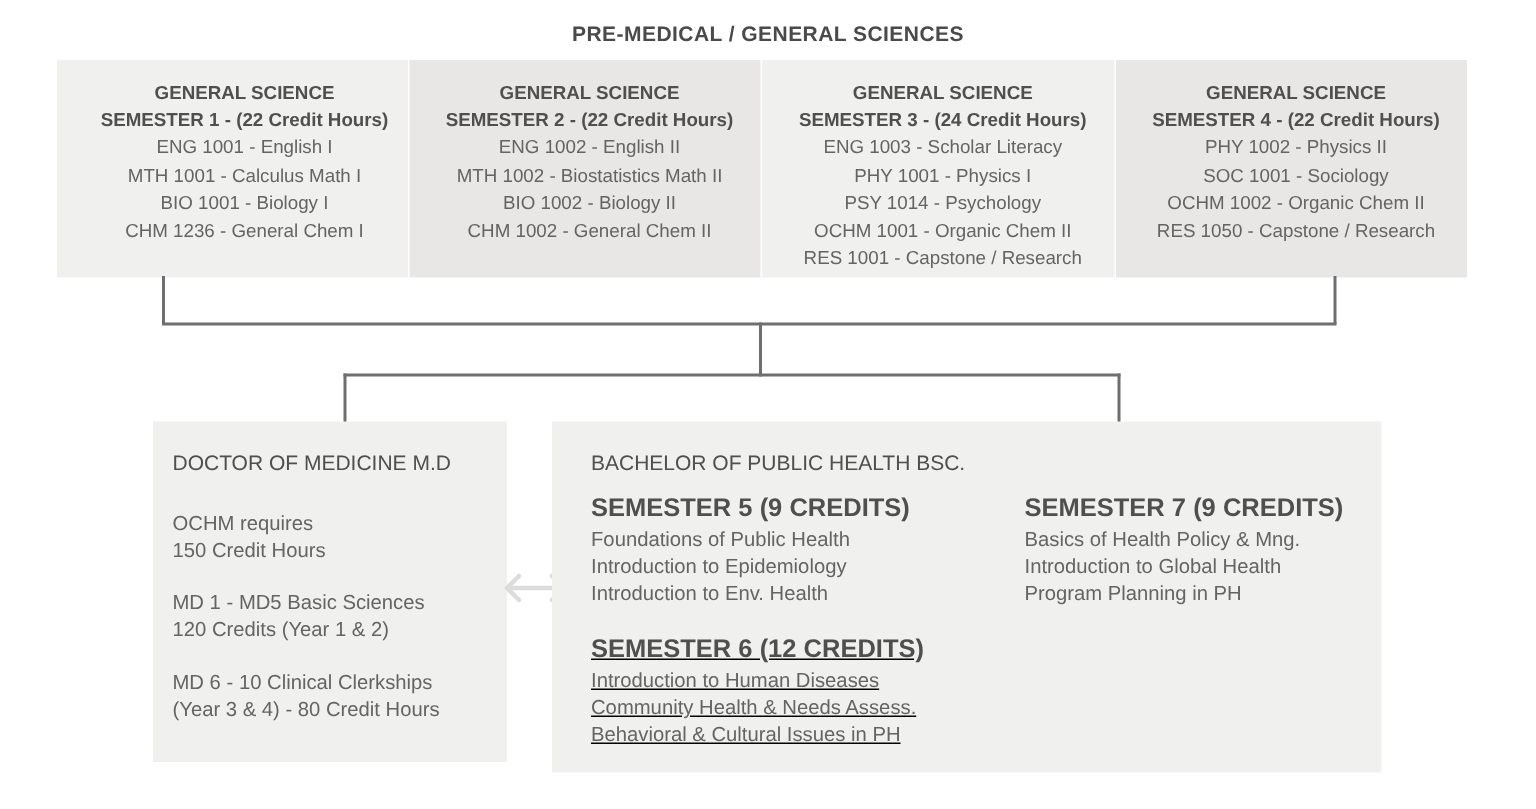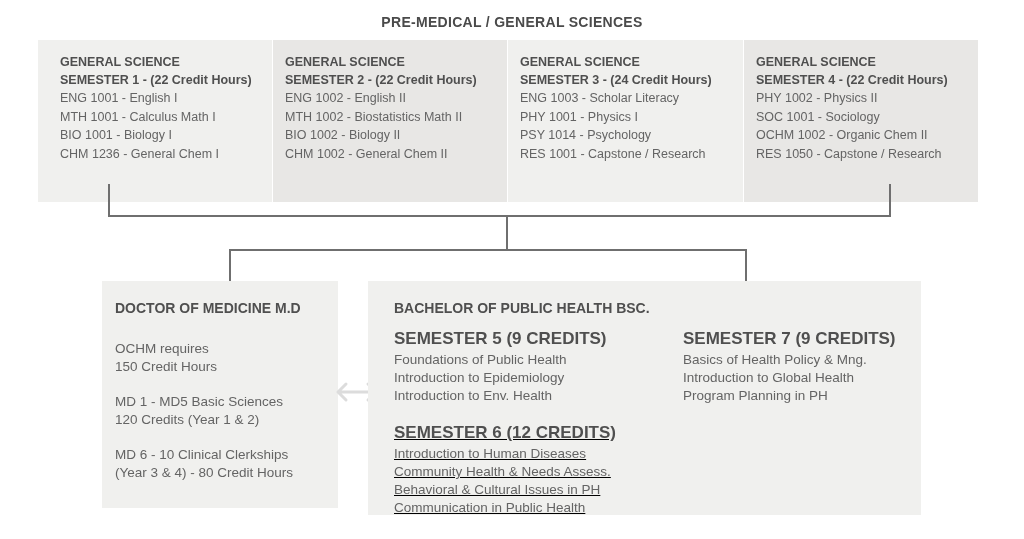--- a/index.html
+++ b/index.html
@@ -13,36 +13,36 @@
   html,body{margin:0;padding:0;background:#ffffff;}
   .canvas{
     position:relative;width:1024px;height:539px;background:#ffffff;
     font-family:"Liberation Sans","DejaVu Sans",sans-serif;overflow:hidden;
   }
   .diagram-title{
     position:absolute;top:14px;left:0;width:1024px;text-align:center;
     font-size:14px;font-weight:bold;color:#4a4a4a;letter-spacing:.3px;white-space:nowrap;
   }
   
-  .sem-box{position:absolute;top:40px;height:162px;box-sizing:border-box;padding:13px 6px 0 12px;}
+  .sem-box{position:absolute;top:40px;height:145px;box-sizing:border-box;padding:13px 6px 0 12px;text-align:center;}
   .sem-box.light{background:var(--box-light);}
   .sem-box.dark{background:var(--box-dark);}
   #sem1{left:38px;width:234px;padding-left:22px;}
   #sem2{left:273px;width:234px;}
   #sem3{left:508px;width:235px;}
   #sem4{left:744px;width:234px;}
   .sem-h{font-size:12.5px;line-height:18px;font-weight:bold;color:var(--heading);white-space:nowrap;}
   .sem-c{font-size:12.5px;line-height:18.5px;color:var(--body);white-space:nowrap;}
   
   .line{position:absolute;background:var(--connector);}
   
   .prog-box{position:absolute;box-sizing:border-box;background:var(--box-light);}
   #md-box{left:102px;top:281px;width:236px;height:227px;}
   #bph-box{left:368px;top:281px;width:553px;height:234px;}
-  .prog-title{margin:19px 0 0 13px;font-size:14px;font-weight:bold;color:var(--heading);white-space:nowrap;}
+  .prog-title{margin:19px 0 0 13px;font-size:14px;font-weight:normal;color:var(--heading);white-space:nowrap;}
   #bph-box .prog-title{margin-left:26px;}
   .md-para{margin:18px 0 0 13px;font-size:13.5px;line-height:17.5px;color:var(--body);white-space:nowrap;}
   .md-para.first{margin-top:24px;}
   .bph-col{position:absolute;top:49px;}
   #bph-col1{left:26px;}
   #bph-col2{left:315px;}
   .sec{margin:0;}
   .sec + .sec{margin-top:19px;text-decoration:underline;}
   .sec-h{font-size:17px;line-height:18px;font-weight:bold;color:var(--heading);white-space:nowrap;margin-bottom:3px;}
   .sec-i{font-size:13.5px;line-height:18px;color:var(--body);white-space:nowrap;}
@@ -72,20 +72,21 @@
     <div class="sem-c">BIO 1002 - Biology II</div>
     <div class="sem-c">CHM 1002 - General Chem II</div>
   </div>
 
   <div class="sem-box light" id="sem3">
     <div class="sem-h">GENERAL SCIENCE</div>
     <div class="sem-h">SEMESTER 3 - (24 Credit Hours)</div>
     <div class="sem-c">ENG 1003 - Scholar Literacy</div>
     <div class="sem-c">PHY 1001 - Physics I</div>
     <div class="sem-c">PSY 1014 - Psychology</div>
+    <div class="sem-c">OCHM 1001 - Organic Chem II</div>
     <div class="sem-c">RES 1001 - Capstone / Research</div>
   </div>
 
   <div class="sem-box dark" id="sem4">
     <div class="sem-h">GENERAL SCIENCE</div>
     <div class="sem-h">SEMESTER 4 - (22 Credit Hours)</div>
     <div class="sem-c">PHY 1002 - Physics II</div>
     <div class="sem-c">SOC 1001 - Sociology</div>
     <div class="sem-c">OCHM 1002 - Organic Chem II</div>
     <div class="sem-c">RES 1050 - Capstone / Research</div>
@@ -129,21 +130,20 @@
         <div class="sec-h">SEMESTER 5 (9 CREDITS)</div>
         <div class="sec-i">Foundations of Public Health</div>
         <div class="sec-i">Introduction to Epidemiology</div>
         <div class="sec-i">Introduction to Env. Health</div>
       </div>
       <div class="sec">
         <div class="sec-h">SEMESTER 6 (12 CREDITS)</div>
         <div class="sec-i">Introduction to Human Diseases</div>
         <div class="sec-i">Community Health &amp; Needs Assess.</div>
         <div class="sec-i">Behavioral &amp; Cultural Issues in PH</div>
-        <div class="sec-i">Communication in Public Health</div>
       </div>
     </div>
 
     <div class="bph-col" id="bph-col2">
       <div class="sec">
         <div class="sec-h">SEMESTER 7 (9 CREDITS)</div>
         <div class="sec-i">Basics of Health Policy &amp; Mng.</div>
         <div class="sec-i">Introduction to Global Health</div>
         <div class="sec-i">Program Planning in PH</div>
       </div>

